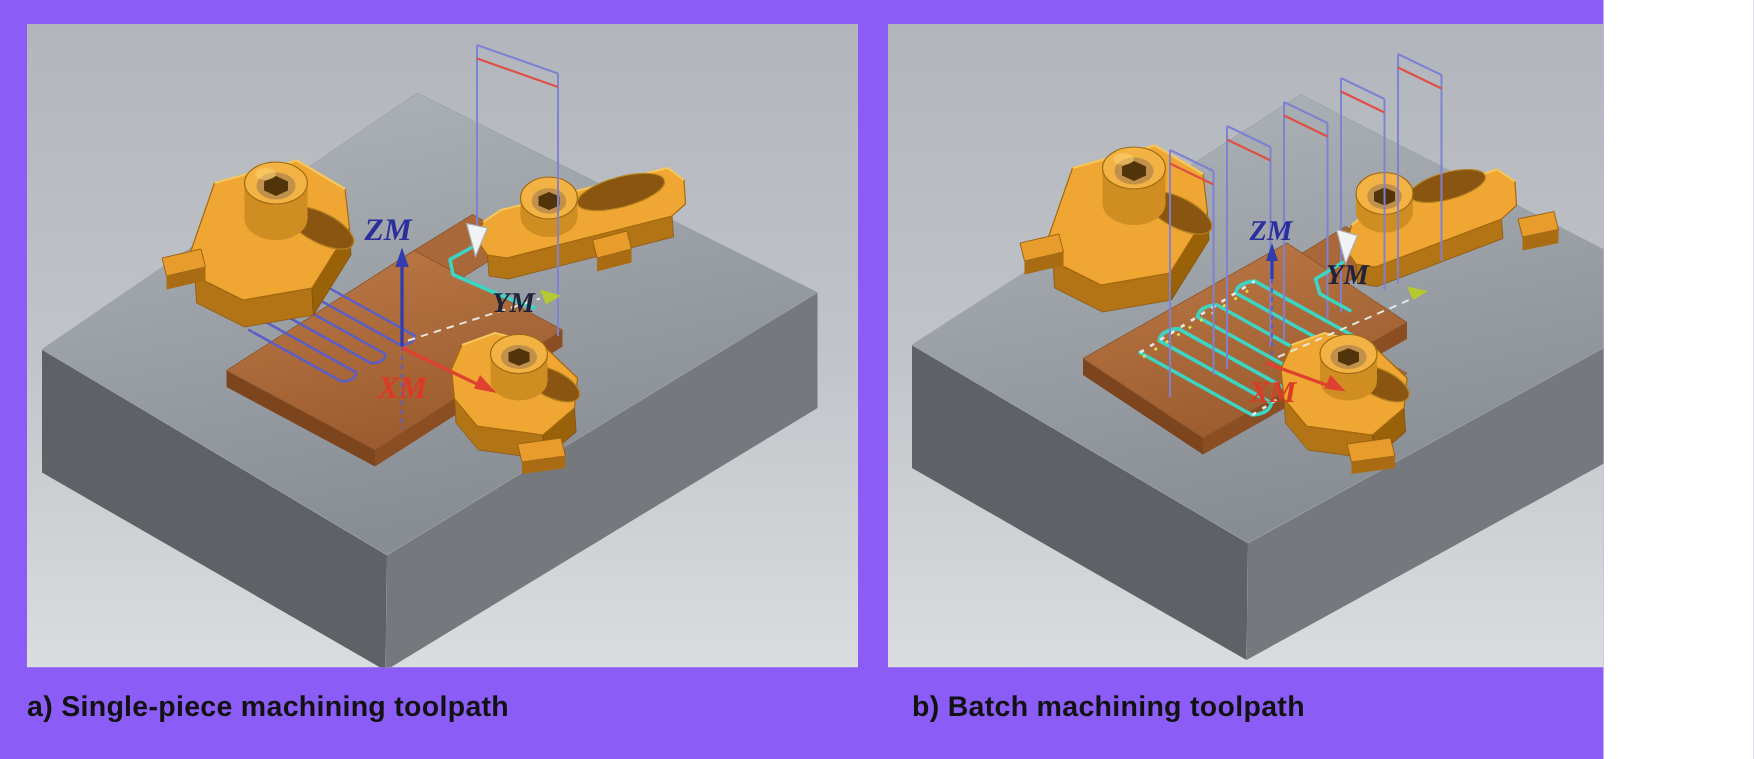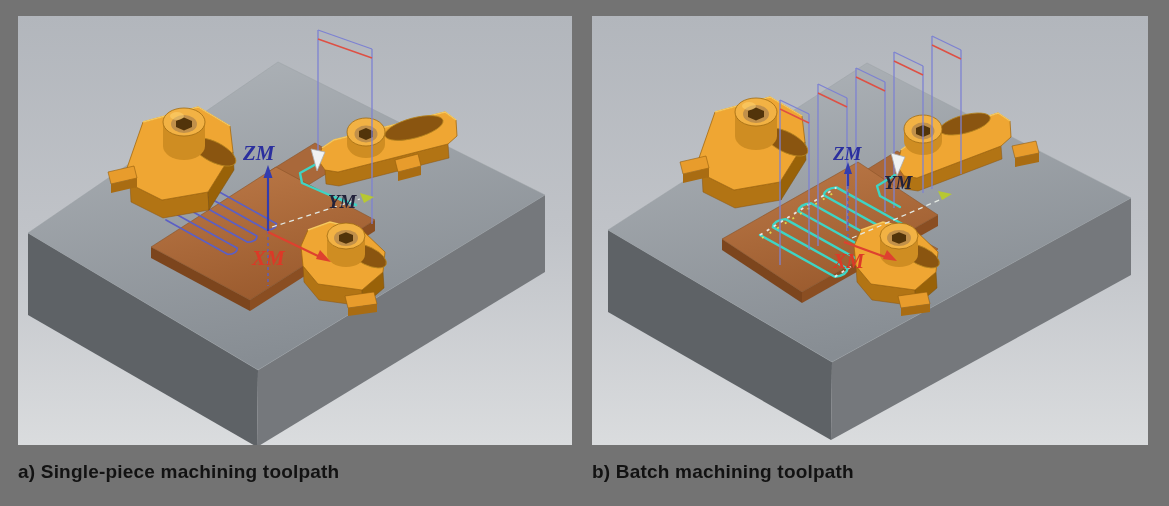--- a/index.html
+++ b/index.html
@@ -1,24 +1,24 @@
 <!DOCTYPE html>
 <html><head>
 <meta charset="utf-8">
 <style>
   html,body{margin:0;padding:0;background:#ffffff;}
-  .page{position:relative;width:1169px;height:506px;background:#737373;overflow:hidden;
+  .page{position:relative;width:1069px;height:506px;background:#8b5cf6;overflow:hidden;
         font-family:"Liberation Sans",sans-serif;}
   .panel{position:absolute;top:16px;}
   #panelA{left:18px;}
   #panelB{left:592px;}
   .caption{position:absolute;top:461px;font-weight:bold;font-size:19px;color:#121212;
            letter-spacing:0.2px;}
   #captionA{left:18px;width:554px;}
-  #captionB{left:592px;width:556px;}
+  #captionB{left:608px;width:556px;}
   .axisLabel{font-family:"Liberation Serif",serif;font-style:italic;font-weight:bold;}
   .clampTop{fill:#efa633;stroke:#a5690e;stroke-width:0.8;}
   .clampSide{fill:#b27414;stroke:#8a5410;stroke-width:0.5;}
   .clampSideDark{fill:#996208;stroke:#7c4e08;stroke-width:0.5;}
   .bossCol{fill:#cf8d22;}
   .bossTop{fill:#f2b244;stroke:#a06b12;stroke-width:0.8;}
   .holeRing{fill:#c1904a;}
   .hexIn{fill:#52340a;}
   .slotHole{fill:#8a5510;stroke:#b5831f;stroke-width:0.8;}
   .tabTop{fill:#e89c2c;stroke:#945e0e;stroke-width:0.6;}

